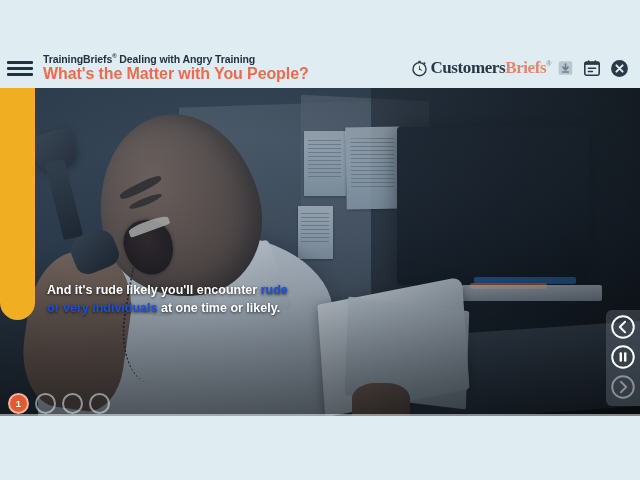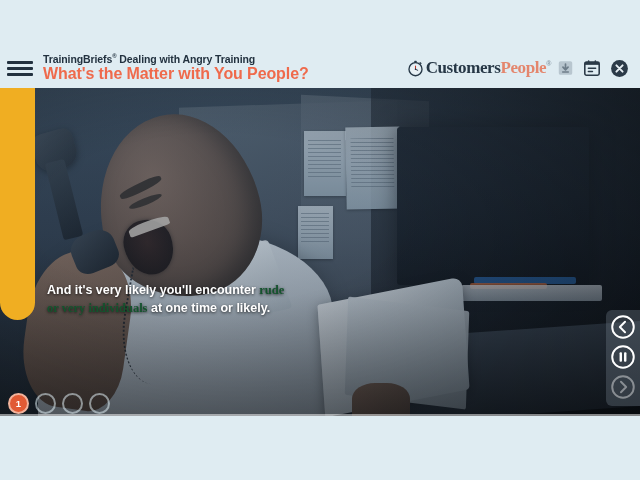--- a/index.html
+++ b/index.html
@@ -358,21 +358,21 @@
     position: absolute;
     left: 47px; top: 282px;
     width: 330px;
     z-index: 7;
     font-size: 12.5px;
     font-weight: bold;
     line-height: 1.42;
     color: #ffffff;
     text-shadow: 0 1px 3px rgba(0,0,0,.75);
   }
-  .caption .hl { color: #14532d; font-family: Liberation Serif, serif; }
+  .caption .hl { color: #1d4ed8; }
 
   
   .dots {
     position: absolute;
     left: 8px; bottom: 66px;
     z-index: 8;
     display: flex;
     gap: 6px;
   }
   .dot {
@@ -438,21 +438,21 @@
         <svg viewBox="0 0 24 24" width="17" height="17">
           <circle cx="12" cy="13" r="9.2" fill="none" stroke="#263746" stroke-width="1.9"></circle>
           <circle cx="12" cy="13" r="6.6" fill="#e9f1f5"></circle>
           <rect x="10.2" y="1.2" width="3.6" height="2.6" rx="0.7" fill="#263746"></rect>
           <rect x="17.6" y="3.4" width="3" height="1.9" rx="0.6" fill="#263746" transform="rotate(42 19 4.3)"></rect>
           <line x1="12" y1="13" x2="12" y2="8.4" stroke="#c0392b" stroke-width="1.5" stroke-linecap="round"></line>
           <line x1="12" y1="13" x2="15.2" y2="14.6" stroke="#263746" stroke-width="1.3" stroke-linecap="round"></line>
           <circle cx="12" cy="13" r="1.1" fill="#263746"></circle>
         </svg>
       </span>
-      <span class="brand-word"><span class="t">Customers</span><span class="b">People</span><span class="brand-reg">®</span></span>
+      <span class="brand-word"><span class="t">Customers</span><span class="b">Briefs</span><span class="brand-reg">®</span></span>
     </div>
 
     <div class="hdr-icons">
 
       <span class="hdr-icon">
         <svg viewBox="0 0 24 24" width="17" height="18">
           <rect x="2.5" y="2.5" width="19" height="19" rx="2.6" fill="#b8c6cf"></rect>
           <path d="M12 6.5v7.2M12 14.6l-3.6-3.8M12 14.6l3.6-3.8" fill="none" stroke="#6d7d89" stroke-width="2.4" stroke-linecap="round" stroke-linejoin="round"></path>
           <rect x="7" y="16.6" width="10" height="2.1" rx="1" fill="#6d7d89"></rect>
         </svg>
@@ -517,21 +517,21 @@
       <div class="hand-paper"></div>
 
       <div class="scene-tint"></div>
       <div class="scene-vignette"></div>
     </div>
   </div>
 
   <div class="ybar"></div>
 
   <div class="caption">
-    <span>And it's very likely you'll encounter </span><span class="hl">rude</span><br><span class="hl">or very individuals</span><span> at one time or likely.</span>
+    <span>And it's rude likely you'll encounter </span><span class="hl">rude</span><br><span class="hl">or very individuals</span><span> at one time or likely.</span>
   </div>
 
   <div class="dots">
     <div class="dot active">1</div>
     <div class="dot">2</div>
     <div class="dot">3</div>
     <div class="dot">4</div>
   </div>
 
   <div class="ctrls">

